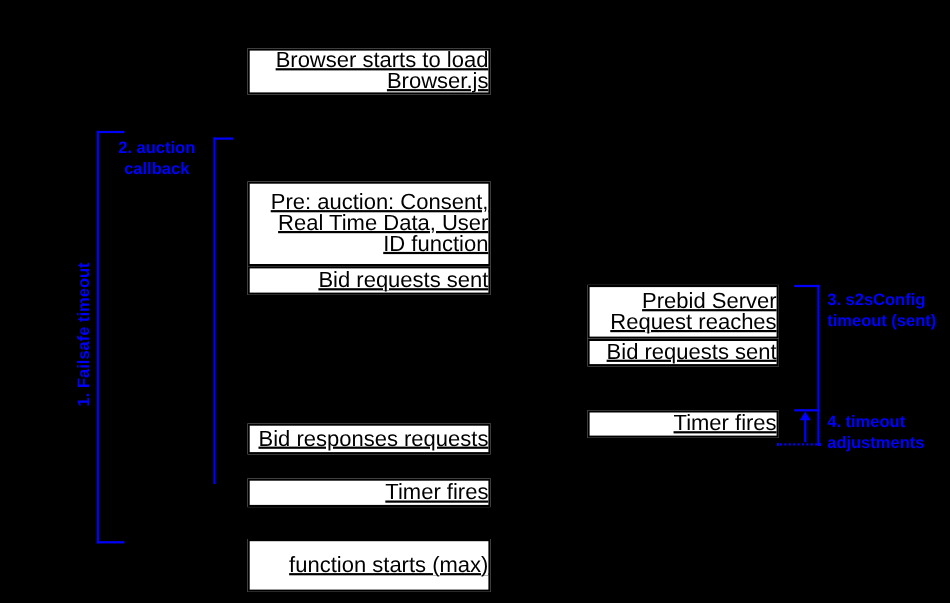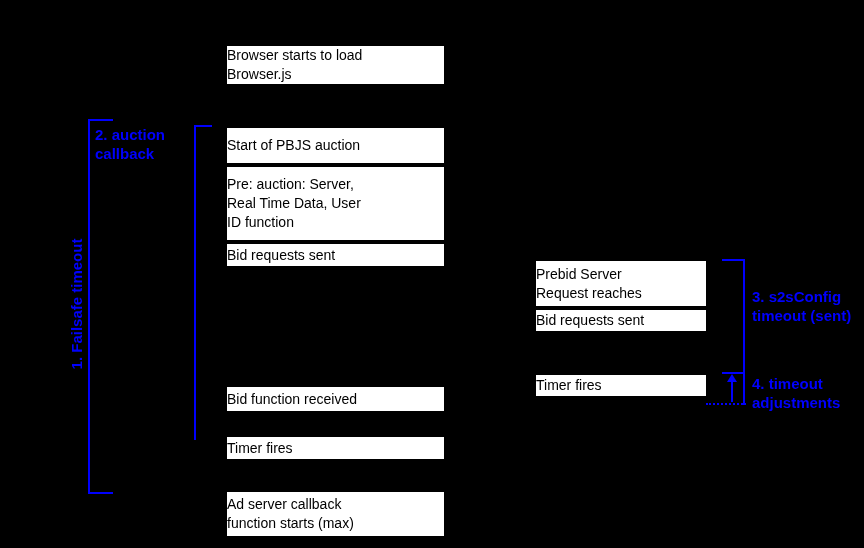--- a/index.html
+++ b/index.html
@@ -11,25 +11,26 @@
     font-family:"Liberation Sans", sans-serif;
   }
   .box {
     position:absolute;
     background:#fff;
     border:2px solid #000;
     box-sizing:border-box;
     display:flex;
     flex-direction:column;
     justify-content:center;
-    align-items:flex-start;
+    align-items:flex-end;
     text-align:center;
     color:#000;
-    font-size:14px;
+    font-size:20px;
     line-height:19px;
+    text-decoration:underline;
   }
   .box .line { white-space:nowrap; }
   
   .lcol { left:225px; width:221px; }
   #box-browser-load       { top:44px;  height:42px; }
   #box-start-auction      { top:126px; height:39px; }
   #box-pre-auction        { top:165px; height:77px; }
   #box-bid-requests-l     { top:242px; height:26px; }
   #box-bid-responses      { top:385px; height:28px; }
   #box-timer-fires-l      { top:435px; height:26px; }
@@ -41,27 +42,27 @@
   #box-timer-fires-r      { top:373px; height:25px; }
 
   
   .blabel {
     position:absolute;
     color:#0000fe;
     font-weight:bold;
     font-size:15px;
     line-height:18.5px;
   }
-  #label-auction-timeout { left:95px; top:126px; width:95px; text-align:left; }
+  #label-auction-timeout { left:95px; top:126px; width:95px; text-align:center; }
   #label-failsafe-timeout {
     left:77px; top:304px;
     transform:translate(-50%,-50%) rotate(-90deg);
     white-space:nowrap;
   }
-  #label-s2s-timeout { left:752px; top:264px;margin-top:24px; }
+  #label-s2s-timeout { left:752px; top:264px; }
   #label-adjustments { left:752px; top:375px; }
 
   
   .bracket { position:absolute; box-sizing:border-box; }
   #failsafe-bracket {
     left:88px; top:119px; width:25px; height:375px;
     border-left:2px solid #0000fe;
     border-top:2px solid #0000fe;
     border-bottom:2px solid #0000fe;
   }
@@ -122,44 +123,40 @@
   <div class="blabel" id="label-adjustments">
     <div>4. timeout</div>
     <div>adjustments</div>
   </div>
 
   <div class="box lcol" id="box-browser-load">
     <div class="line">Browser starts to load</div>
     <div class="line">Browser.js</div>
   </div>
 
-  <div class="box lcol" id="box-start-auction">
-    <div class="line">Start of PBJS auction</div>
-  </div>
 
   <div class="box lcol" id="box-pre-auction">
-    <div class="line">Pre: auction: Server,</div>
+    <div class="line">Pre: auction: Consent,</div>
     <div class="line">Real Time Data, User</div>
     <div class="line">ID function</div>
   </div>
 
   <div class="box lcol" id="box-bid-requests-l">
     <div class="line">Bid requests sent</div>
   </div>
 
   <div class="box lcol" id="box-bid-responses">
-    <div class="line">Bid function received</div>
+    <div class="line">Bid responses requests</div>
   </div>
 
   <div class="box lcol" id="box-timer-fires-l">
     <div class="line">Timer fires</div>
   </div>
 
   <div class="box lcol" id="box-ad-server-callback">
-    <div class="line">Ad server callback</div>
     <div class="line">function starts (max)</div>
   </div>
 
   <div class="box rcol" id="box-request-reaches">
     <div class="line">Prebid Server</div>
     <div class="line">Request reaches</div>
   </div>
 
   <div class="box rcol" id="box-bid-requests-r">
     <div class="line">Bid requests sent</div>

